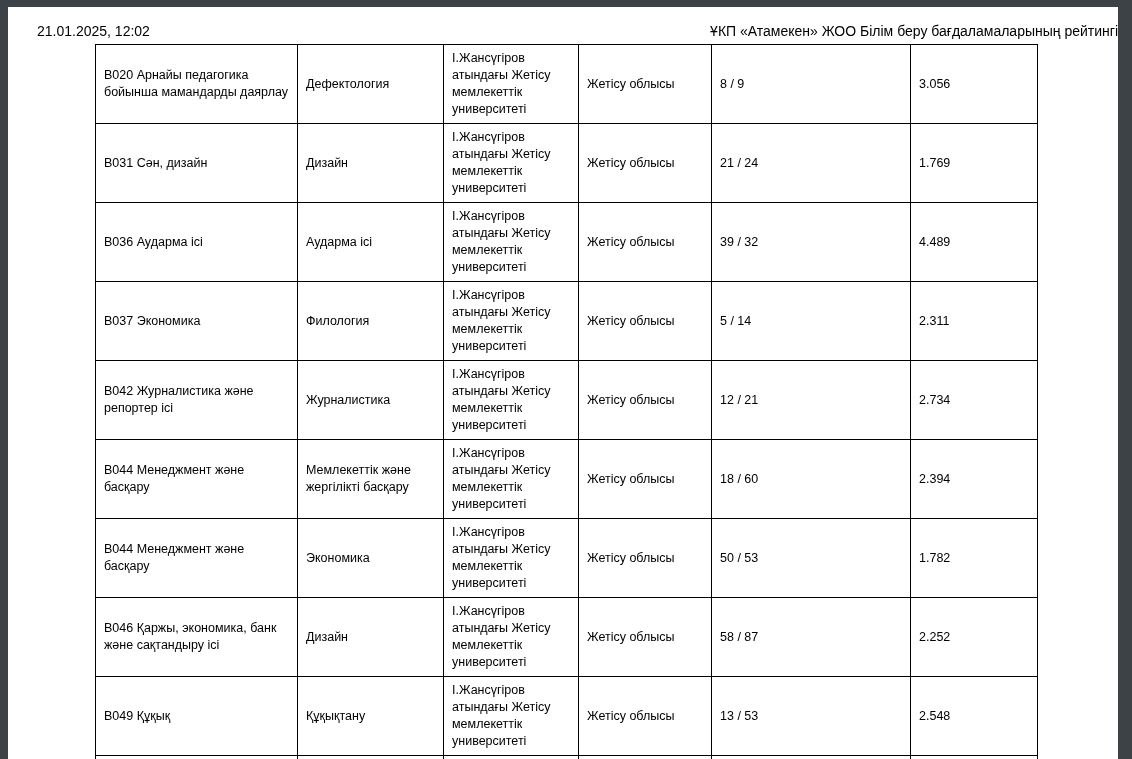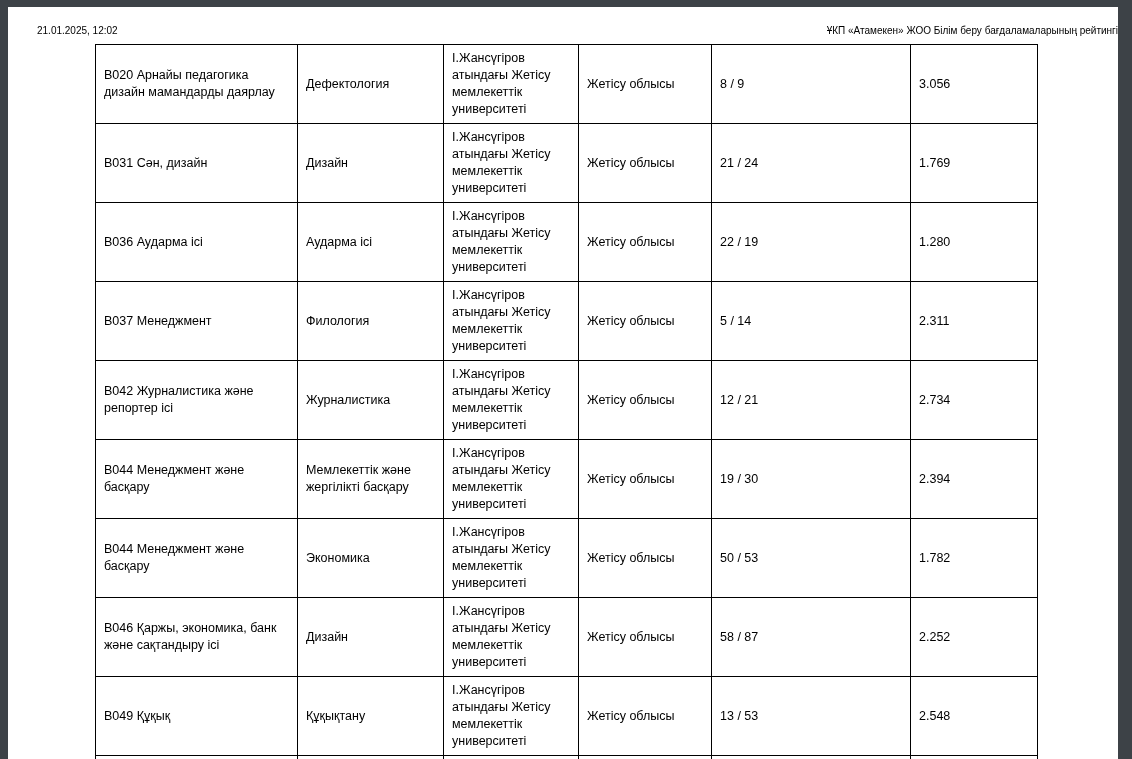--- a/index.html
+++ b/index.html
@@ -22,21 +22,21 @@
     width: 1110px;
     height: 770px;
     background: #ffffff;
   }
   .print-header {
     position: absolute;
     top: 17px;
     left: 0;
     width: 100%;
     height: 16px;
-    font-size: 10px;
+    font-size: 14px;
     line-height: 14px;
   }
   .timestamp {
     position: absolute;
     left: 29px;
     top: 0;
     white-space: nowrap;
   }
   .doc-title {
     text-align: right;
@@ -82,65 +82,65 @@
     <colgroup>
       <col class="col-program">
       <col class="col-specialty">
       <col class="col-university">
       <col class="col-region">
       <col class="col-rank">
       <col class="col-score">
     </colgroup>
     <tbody>
         <tr>
-          <td>B020 Арнайы педагогика дизайн мамандарды даярлау</td>
+          <td>B020 Арнайы педагогика бойынша мамандарды даярлау</td>
           <td>Дефектология</td>
           <td>І.Жансүгіров атындағы Жетісу мемлекеттік университеті</td>
           <td>Жетісу облысы</td>
           <td>8 / 9</td>
           <td>3.056</td>
         </tr>
         <tr>
           <td>B031 Сән, дизайн</td>
           <td>Дизайн</td>
           <td>І.Жансүгіров атындағы Жетісу мемлекеттік университеті</td>
           <td>Жетісу облысы</td>
           <td>21 / 24</td>
           <td>1.769</td>
         </tr>
         <tr>
           <td>B036 Аударма ісі</td>
           <td>Аударма ісі</td>
           <td>І.Жансүгіров атындағы Жетісу мемлекеттік университеті</td>
           <td>Жетісу облысы</td>
-          <td>22 / 19</td>
-          <td>1.280</td>
+          <td>39 / 32</td>
+          <td>4.489</td>
         </tr>
         <tr>
-          <td>B037 Менеджмент</td>
+          <td>B037 Экономика</td>
           <td>Филология</td>
           <td>І.Жансүгіров атындағы Жетісу мемлекеттік университеті</td>
           <td>Жетісу облысы</td>
           <td>5 / 14</td>
           <td>2.311</td>
         </tr>
         <tr>
           <td>B042 Журналистика және репортер ісі</td>
           <td>Журналистика</td>
           <td>І.Жансүгіров атындағы Жетісу мемлекеттік университеті</td>
           <td>Жетісу облысы</td>
           <td>12 / 21</td>
           <td>2.734</td>
         </tr>
         <tr>
           <td>B044 Менеджмент және басқару</td>
           <td>Мемлекеттік және жергілікті басқару</td>
           <td>І.Жансүгіров атындағы Жетісу мемлекеттік университеті</td>
           <td>Жетісу облысы</td>
-          <td>19 / 30</td>
+          <td>18 / 60</td>
           <td>2.394</td>
         </tr>
         <tr>
           <td>B044 Менеджмент және басқару</td>
           <td>Экономика</td>
           <td>І.Жансүгіров атындағы Жетісу мемлекеттік университеті</td>
           <td>Жетісу облысы</td>
           <td>50 / 53</td>
           <td>1.782</td>
         </tr>

